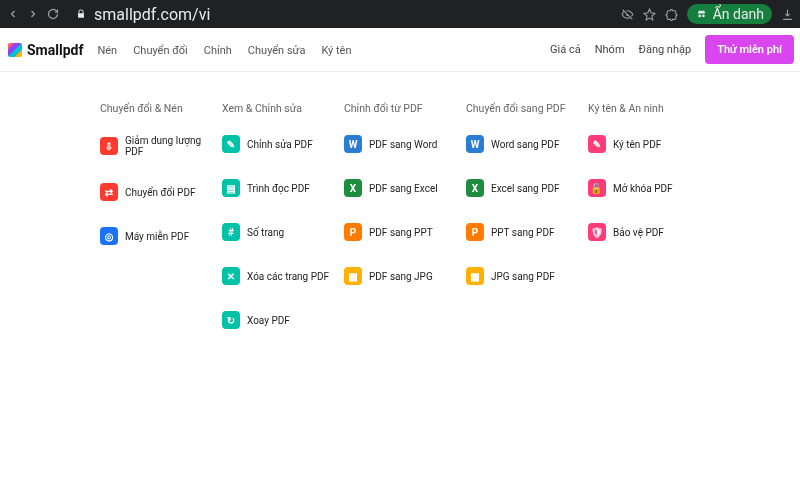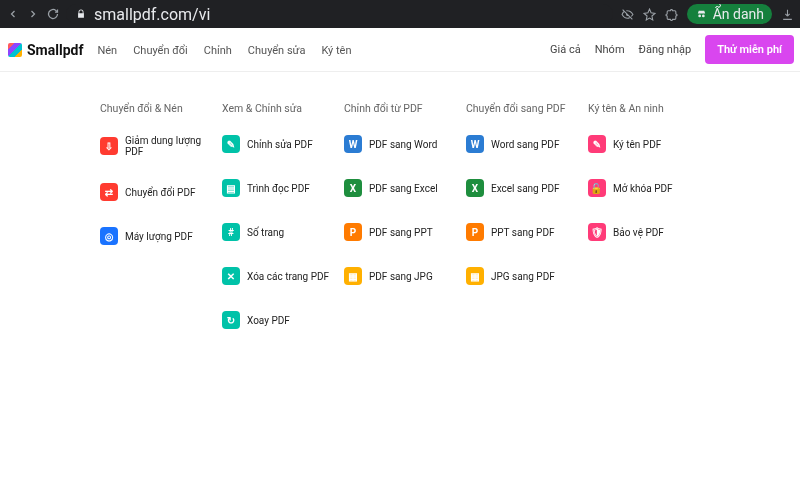--- a/index.html
+++ b/index.html
@@ -137,21 +137,21 @@
       <div class="tool">
         <div class="tool-ico" style="background: rgb(255, 59, 48);">⇩</div>
         <div class="tool-lbl">Giảm dung lượng PDF</div>
       </div>
       <div class="tool">
         <div class="tool-ico" style="background: rgb(255, 59, 48);">⇄</div>
         <div class="tool-lbl">Chuyển đổi PDF</div>
       </div>
       <div class="tool">
         <div class="tool-ico" style="background: rgb(26, 115, 255);">◎</div>
-        <div class="tool-lbl">Máy lượng PDF</div>
+        <div class="tool-lbl">Máy miễn PDF</div>
       </div>
     </div>
     <div class="col">
       <div class="col-h">Xem &amp; Chỉnh sửa</div>
       <div class="tool">
         <div class="tool-ico" style="background: rgb(0, 194, 168);">✎</div>
         <div class="tool-lbl">Chỉnh sửa PDF</div>
       </div>
       <div class="tool">
         <div class="tool-ico" style="background: rgb(0, 194, 168);">▤</div>

